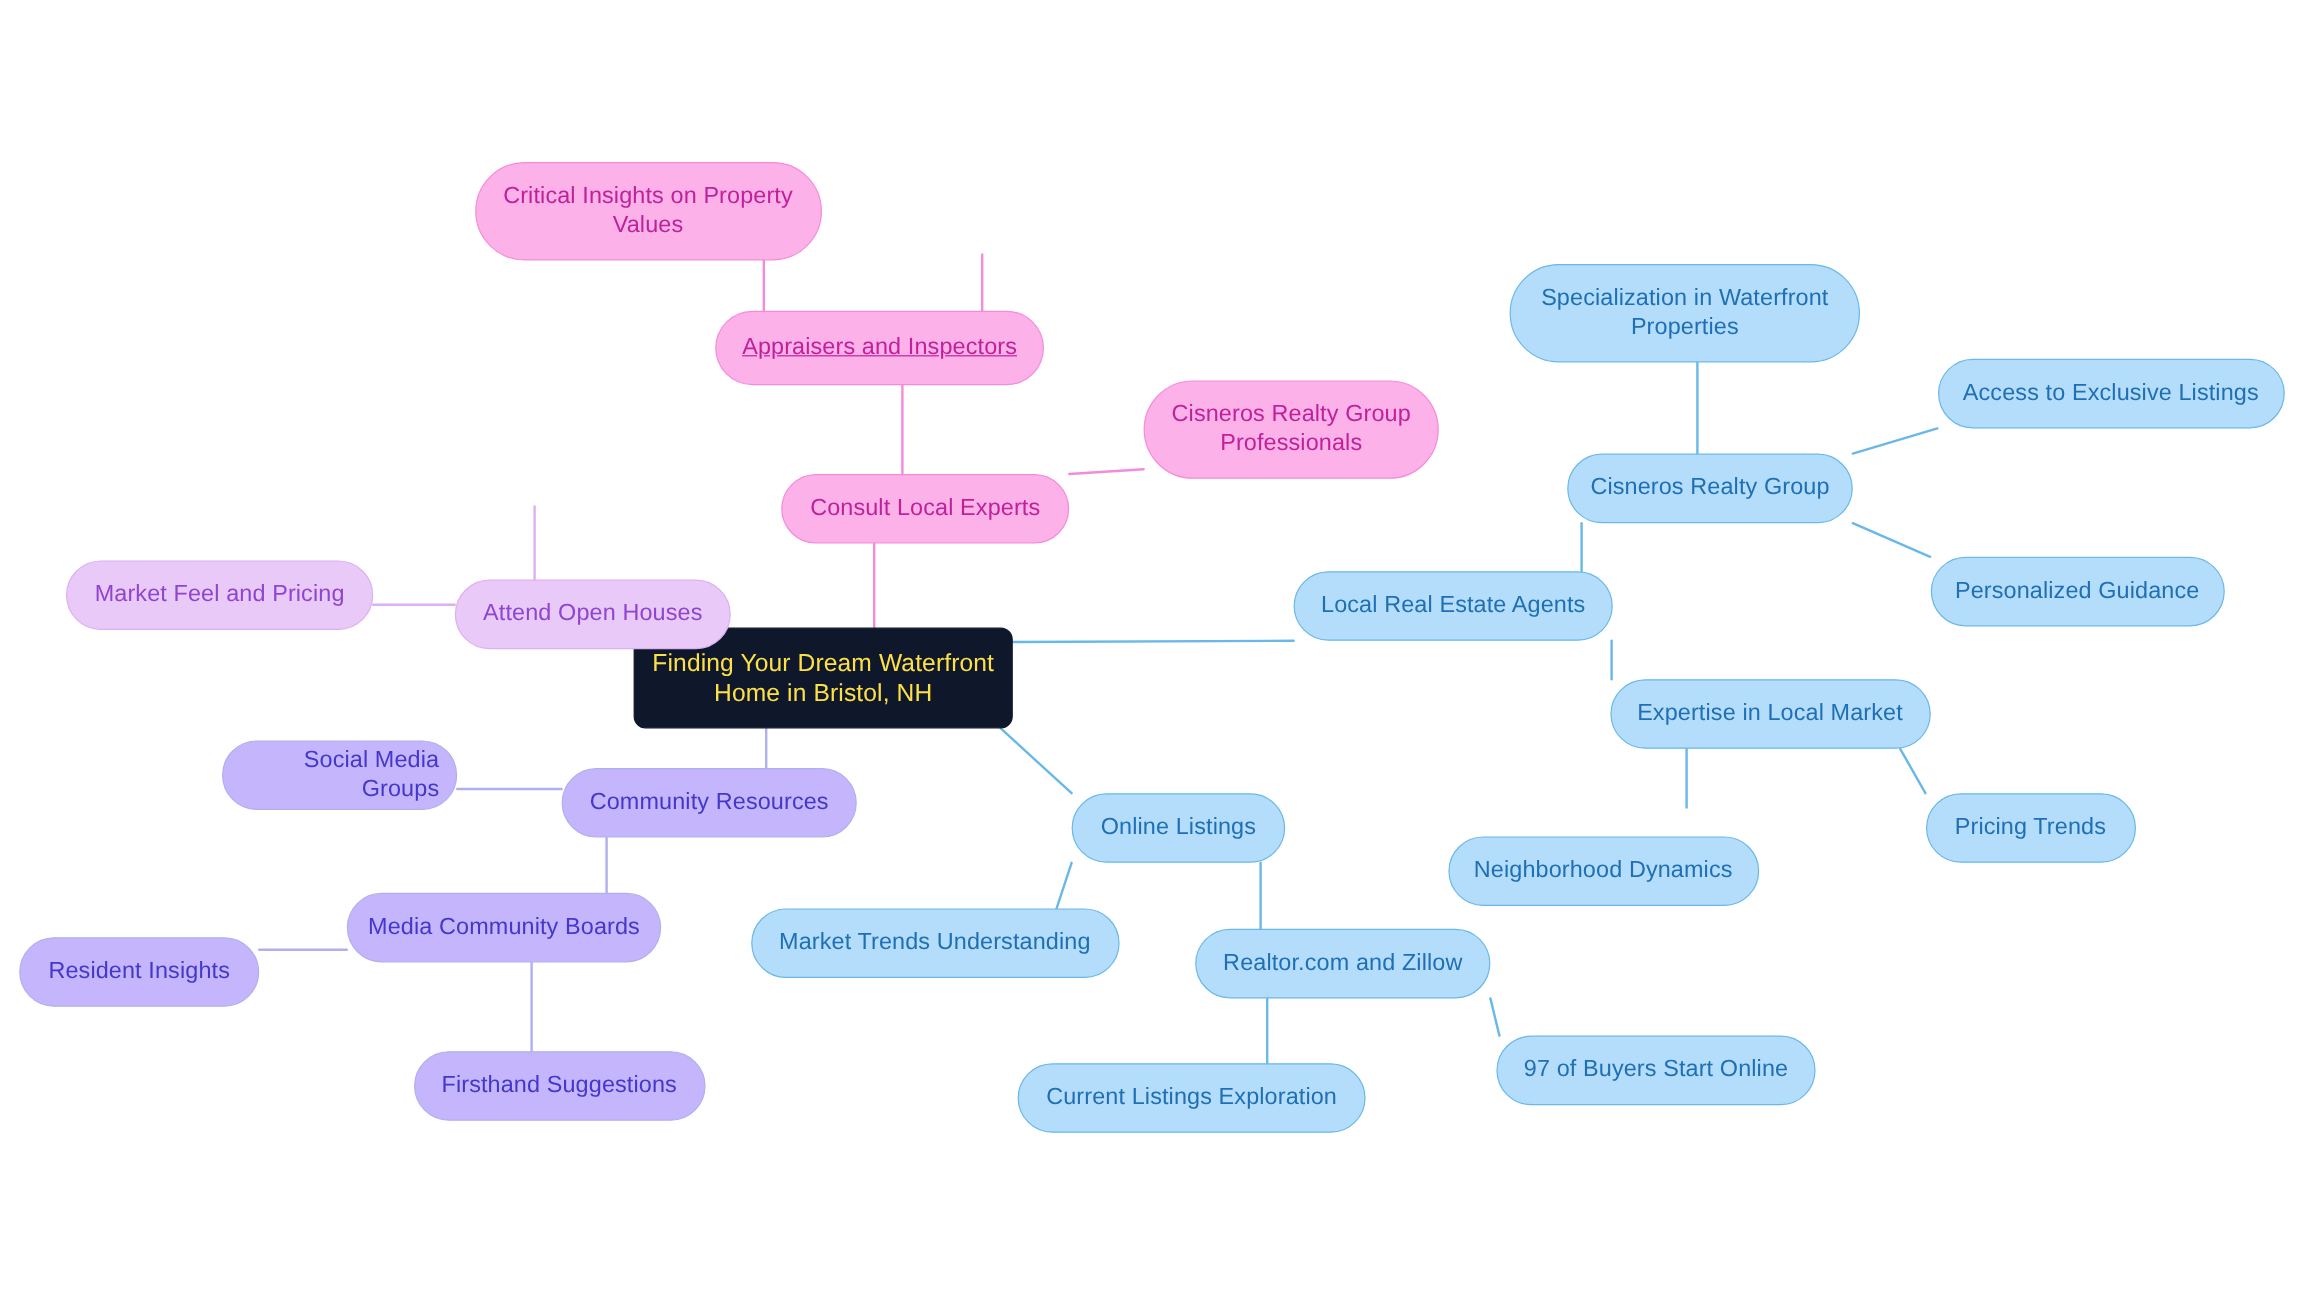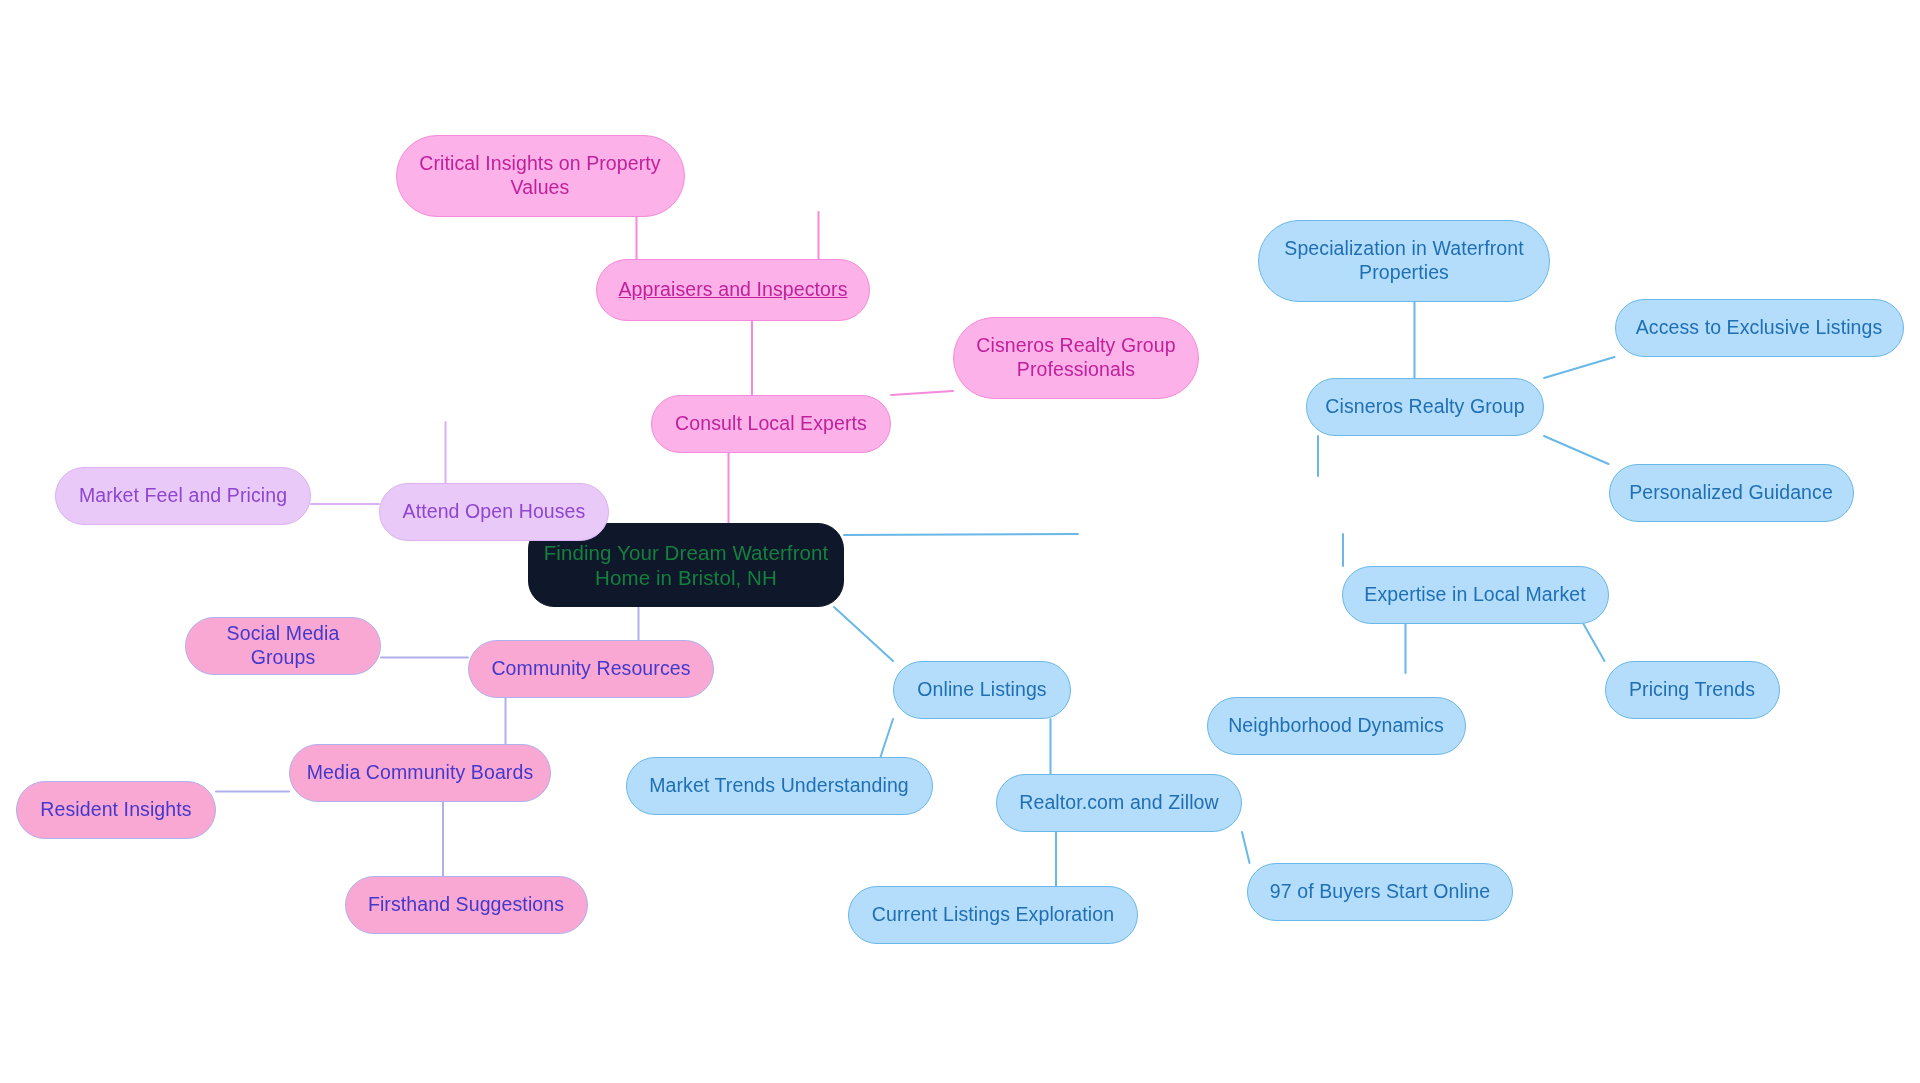--- a/index.html
+++ b/index.html
@@ -35,47 +35,48 @@
     border-width: 1.4px;
     border-style: solid;
     line-height: 1.22;
     padding: 4px 14px;
     white-space: pre-line;
     letter-spacing: 0.1px;
   }
   .node-root {
     background: #0f172a;
     border-color: #0f172a;
-    color: #15803d;
+    color: #fde047;
     font-size: 20.5px;
-    border-radius: 26px;
+    border-radius: 10px;
   }
   .node-blue {
     background: #b3ddfa;
     border-color: #69b8e8;
     color: #1f6fb4;
     font-size: 19.5px;
   }
   .node-pink {
     background: #fcb1e8;
     border-color: #f58ada;
     color: #c0219b;
     font-size: 19.5px;
   }
   .node-orchid {
     background: #e9c9f8;
     border-color: #dcb0f2;
     color: #8e45cf;
     font-size: 19.5px;
   }
   .node-lavender {
-    background: #f9a8d4;
+    background: #c4b5fd;
     border-color: #b0b0ee;
     color: #4338ca;
     font-size: 19.5px;
+    text-align: right;
   }
 </style>
 </head>
 <body>
 
 <div id="mindmap">
   <svg id="edge-layer" width="1920" height="1083" viewBox="0 0 1920 1083">
       <line x1="728.5" y1="523" x2="728.5" y2="453" stroke="#f58ada" stroke-width="2" stroke-linecap="round"></line>
       <line x1="752" y1="395" x2="752" y2="317" stroke="#f58ada" stroke-width="2" stroke-linecap="round"></line>
       <line x1="891" y1="395" x2="953" y2="391" stroke="#f58ada" stroke-width="2" stroke-linecap="round"></line>
@@ -111,20 +112,21 @@
     <div class="node node-pink" style="left: 953px; top: 317px; width: 246px; height: 82px;">Cisneros Realty Group
 Professionals</div>
     <div class="node node-pink" style="left: 651px; top: 395px; width: 240px; height: 58px;">Consult Local Experts</div>
     <div class="node node-orchid" style="left: 55px; top: 467px; width: 256px; height: 58px;">Market Feel and Pricing</div>
     <div class="node node-orchid" style="left: 379px; top: 483px; width: 230px; height: 58px;">Attend Open Houses</div>
     <div class="node node-blue" style="left: 1258px; top: 220px; width: 292px; height: 82px;">Specialization in Waterfront
 Properties</div>
     <div class="node node-blue" style="left: 1614.5px; top: 299px; width: 289px; height: 58px;">Access to Exclusive Listings</div>
     <div class="node node-blue" style="left: 1306px; top: 378px; width: 238px; height: 58px;">Cisneros Realty Group</div>
     <div class="node node-blue" style="left: 1608.5px; top: 464px; width: 245px; height: 58px;">Personalized Guidance</div>
+    <div class="node node-blue" style="left: 1078px; top: 476px; width: 266px; height: 58px;">Local Real Estate Agents</div>
     <div class="node node-blue" style="left: 1341.5px; top: 566px; width: 267px; height: 58px;">Expertise in Local Market</div>
     <div class="node node-blue" style="left: 1206.5px; top: 697px; width: 259px; height: 58px;">Neighborhood Dynamics</div>
     <div class="node node-blue" style="left: 1604.5px; top: 661px; width: 175px; height: 58px;">Pricing Trends</div>
     <div class="node node-blue" style="left: 893px; top: 661px; width: 178px; height: 58px;">Online Listings</div>
     <div class="node node-blue" style="left: 625.5px; top: 757px; width: 307px; height: 58px;">Market Trends Understanding</div>
     <div class="node node-blue" style="left: 996px; top: 774px; width: 246px; height: 58px;">Realtor.com and Zillow</div>
     <div class="node node-blue" style="left: 848px; top: 886px; width: 290px; height: 58px;">Current Listings Exploration</div>
     <div class="node node-blue" style="left: 1247px; top: 863px; width: 266px; height: 58px;">97 of Buyers Start Online</div>
     <div class="node node-lavender" style="left: 468px; top: 640px; width: 246px; height: 58px;">Community Resources</div>
     <div class="node node-lavender" style="left: 185px; top: 617px; width: 196px; height: 58px;">Social Media Groups</div>

